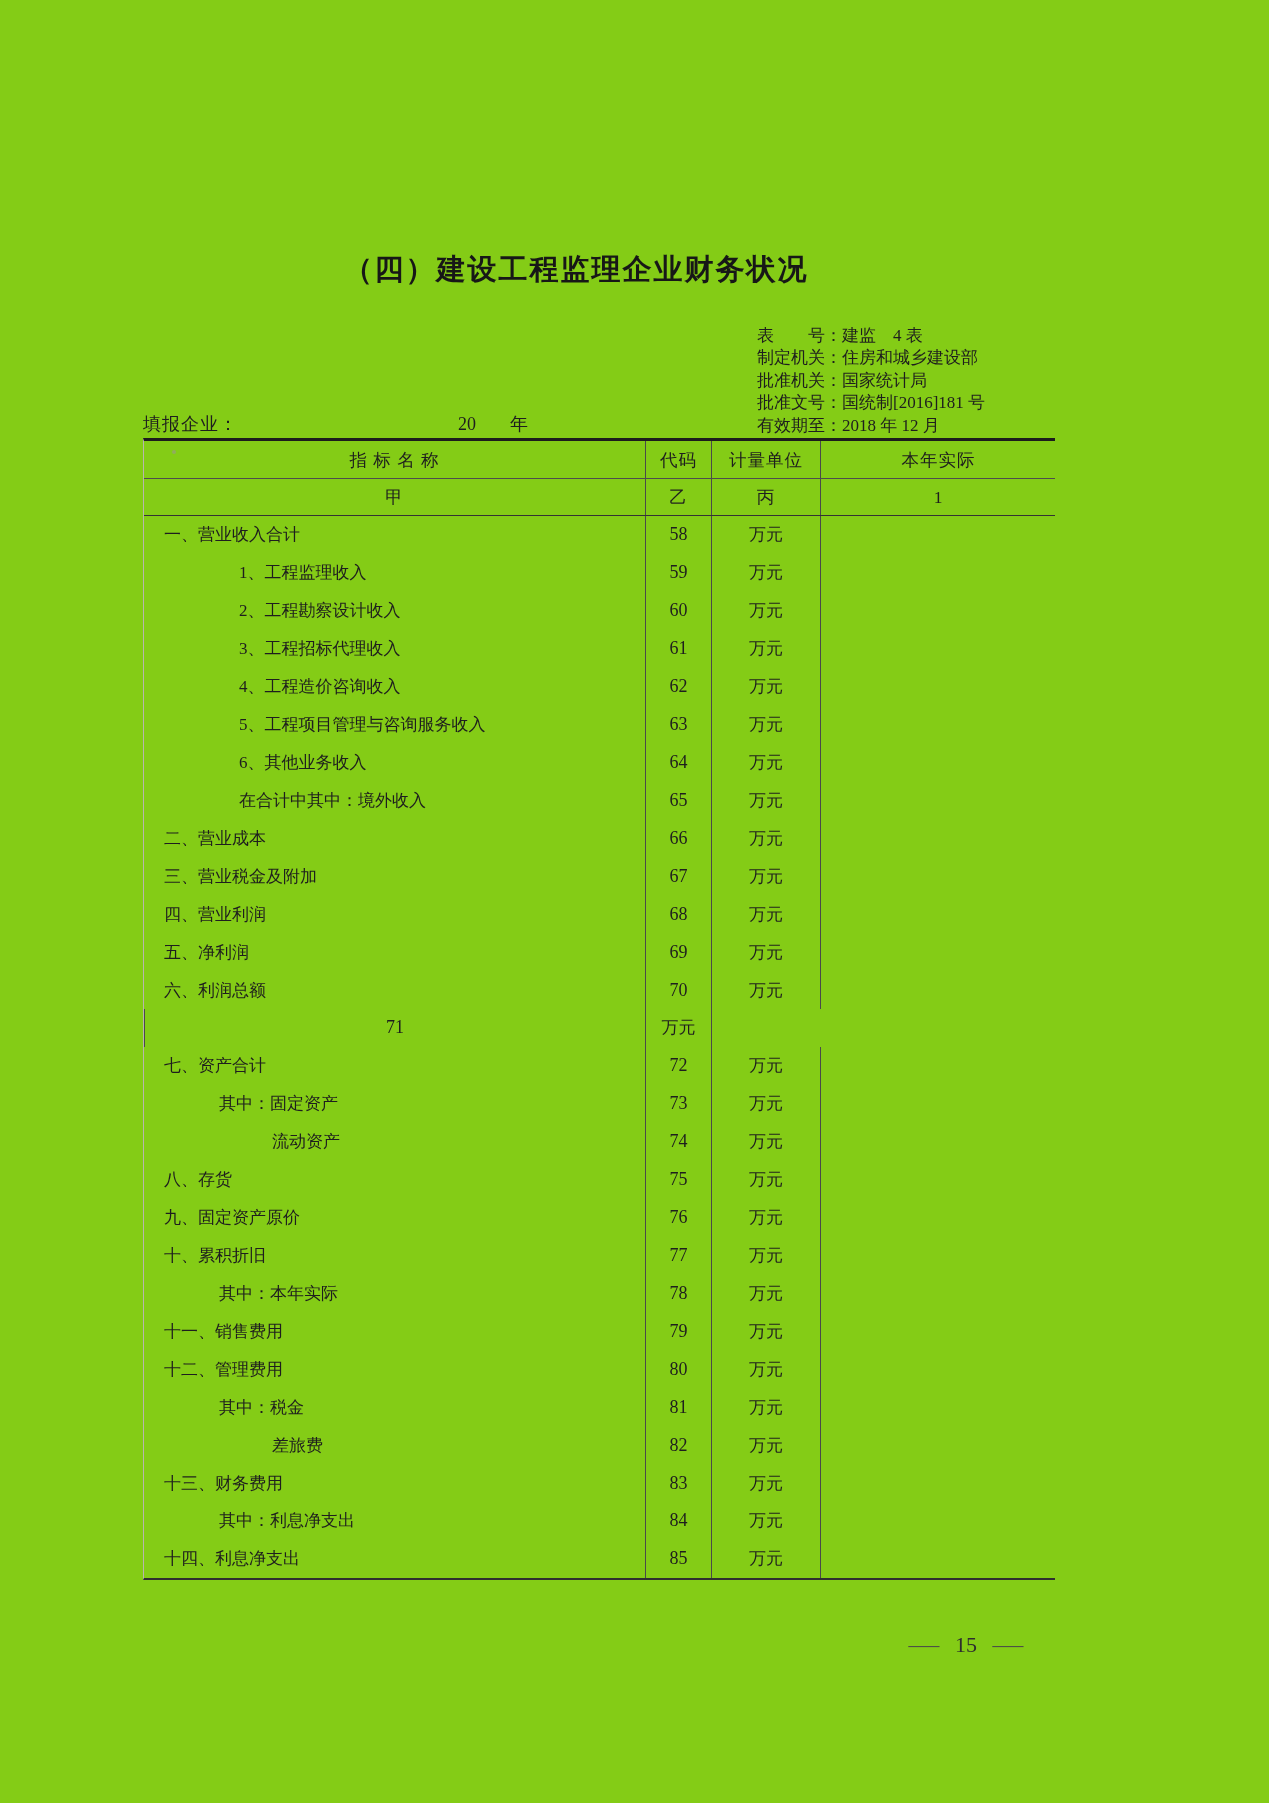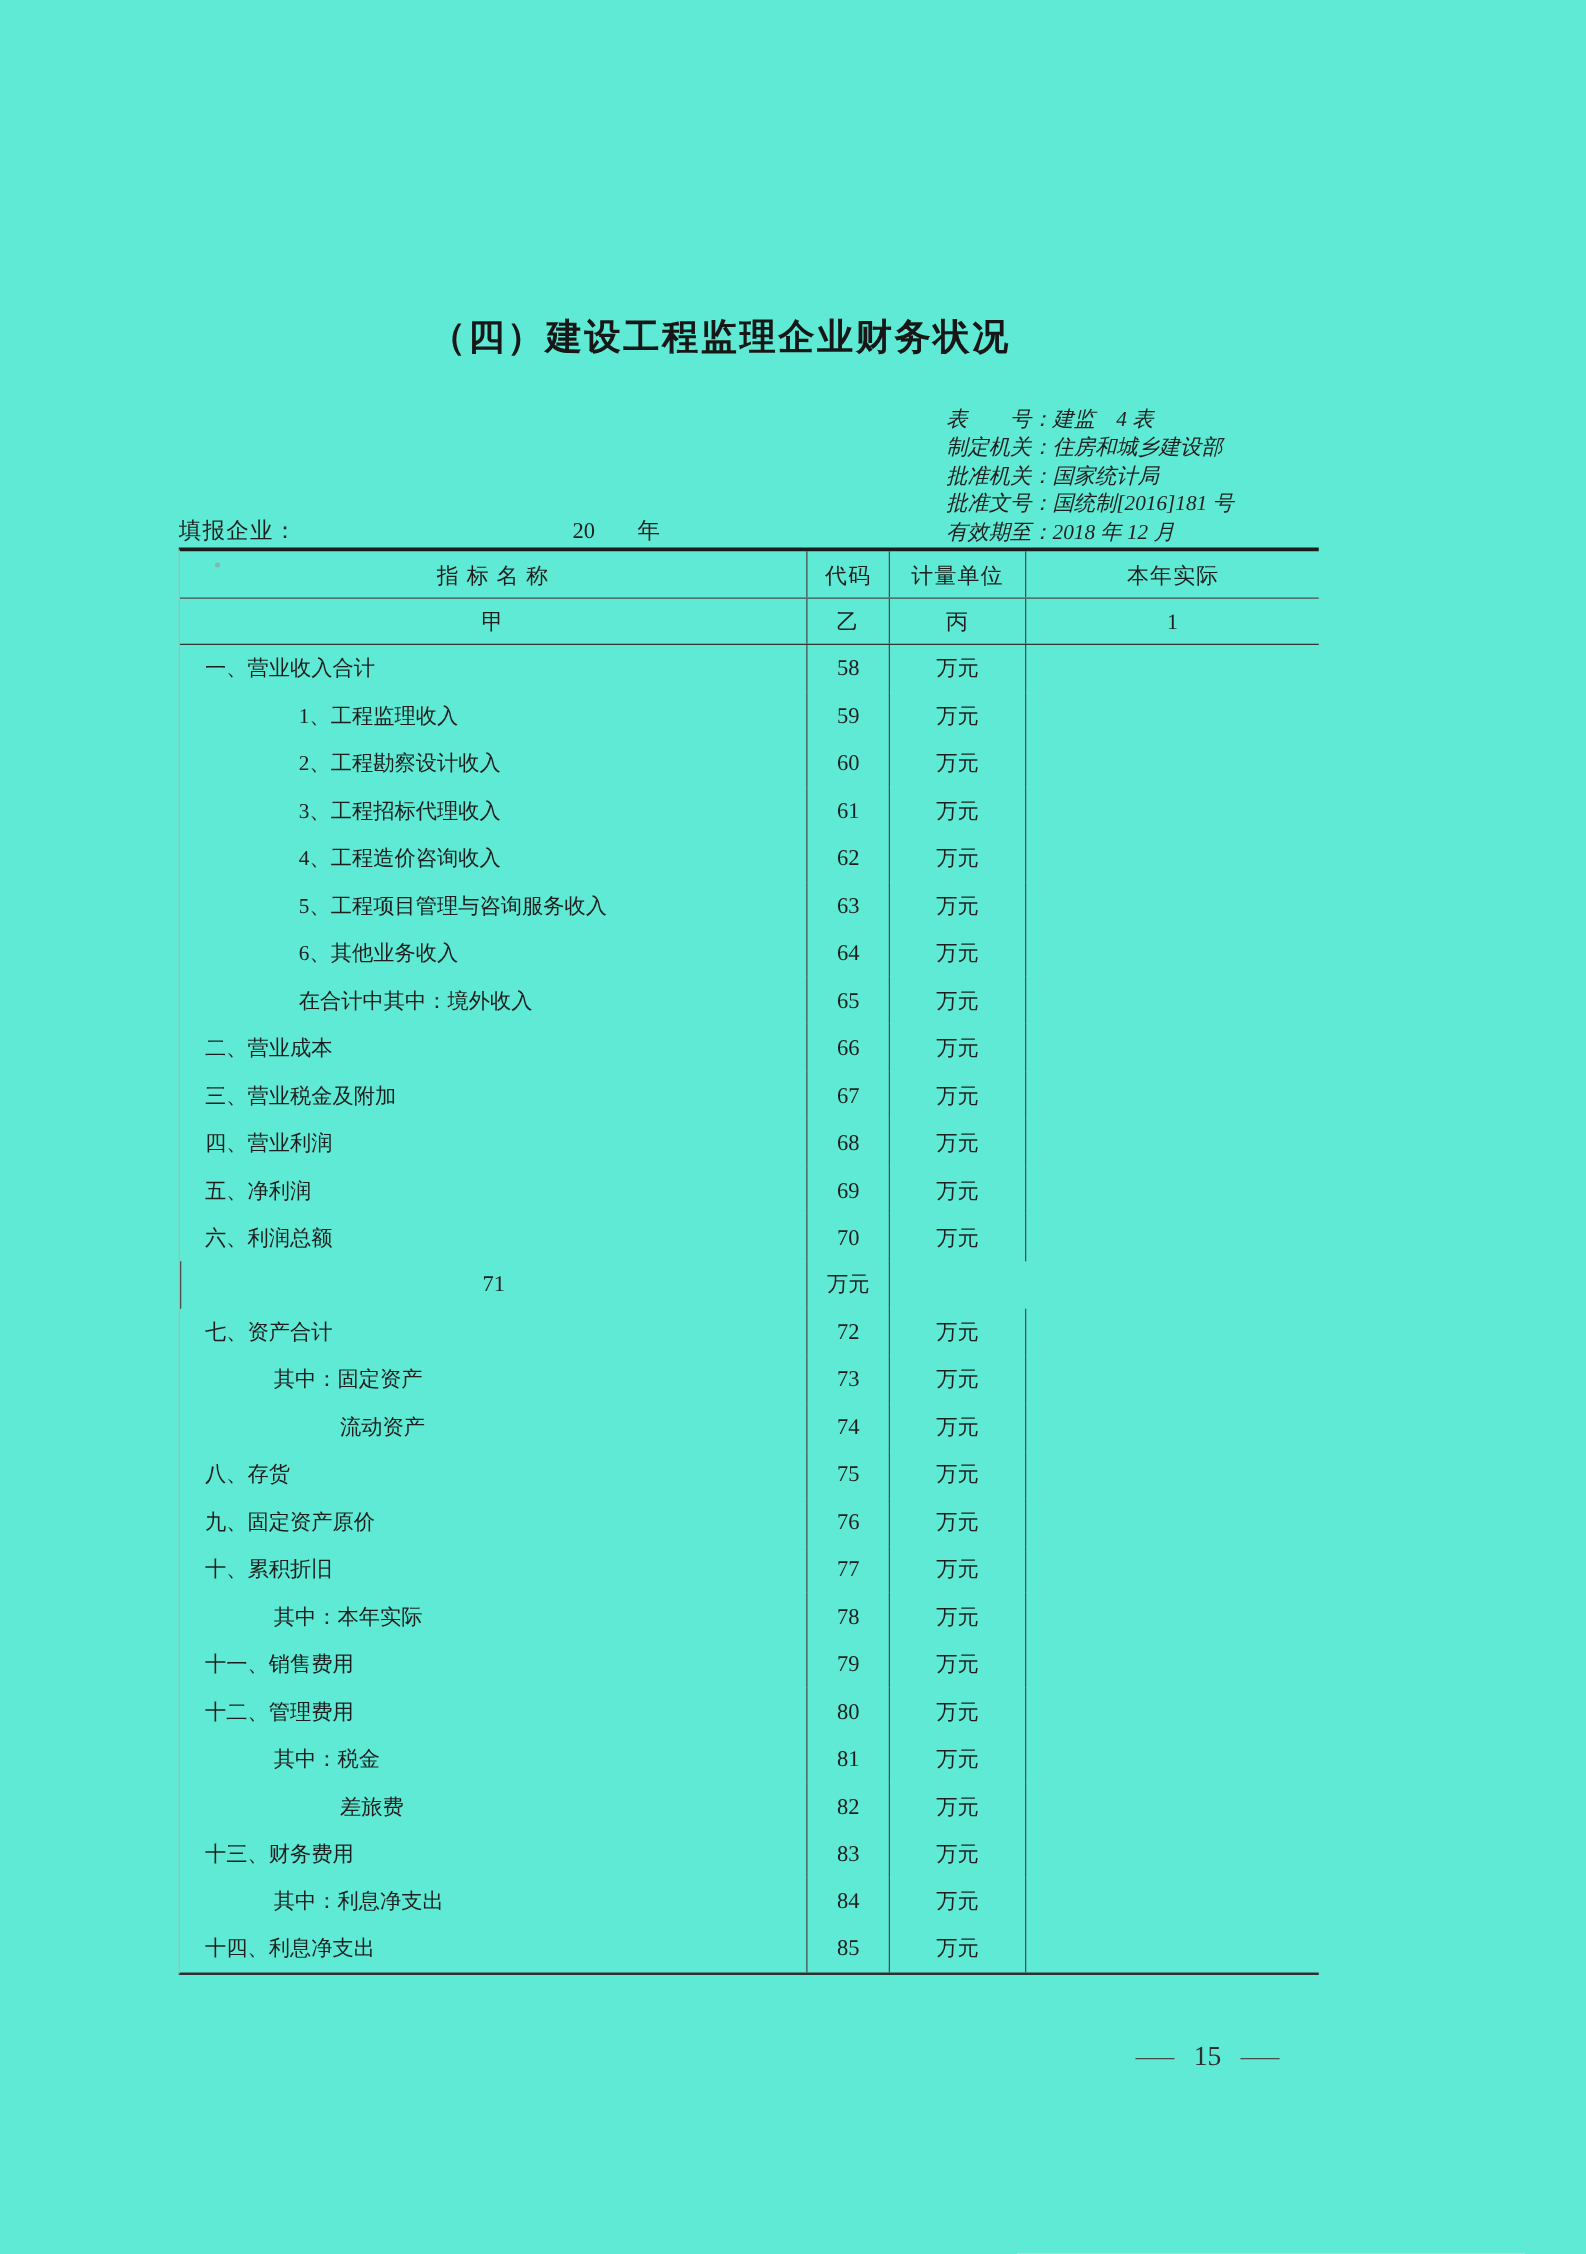--- a/index.html
+++ b/index.html
@@ -1,37 +1,37 @@
 <!DOCTYPE html>
 <html><head>
 <meta charset="utf-8">
 <style>
   * { margin:0; padding:0; box-sizing:border-box; }
   html,body { background:#e8e6e1; }
   .page {
     position:relative;
     width:1269px; height:1803px;
     margin:0 auto;
-    background:#5eead4;
+    background:#84cc16;
     font-family:"Liberation Serif","DejaVu Serif",serif;
     color:#1e1e1e;
     overflow:hidden;
   }
   .doc-title {
     position:absolute; top:250px; left:0; width:1152px;
     text-align:center;
     font-size:29px; font-weight:bold; letter-spacing:2px;
     color:#171717;
   }
   .meta-block {
     position:absolute; left:757px; top:325px;
     font-size:17px; line-height:22.4px;
     white-space:nowrap;
   }
-  .meta-line { display:block;font-style:italic; }
+  .meta-line { display:block; }
   .report-line {
     position:absolute; left:143px; top:412px;
     font-size:18px; letter-spacing:1px;
   }
   .report-year {
     position:absolute; left:458px; top:412px;
     font-size:18px;
   }
   .report-year .ys { margin-left:34px; }
   .ftable {

